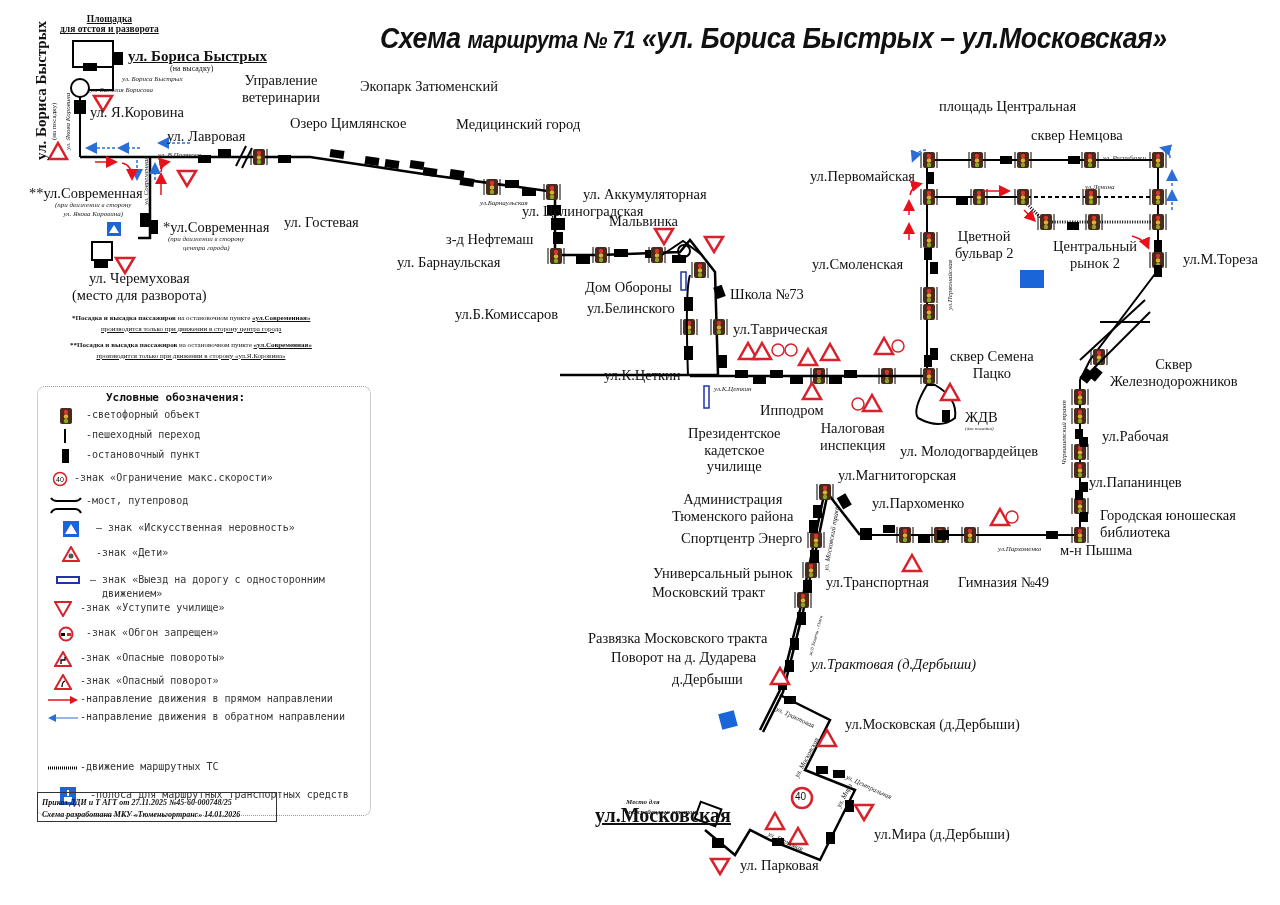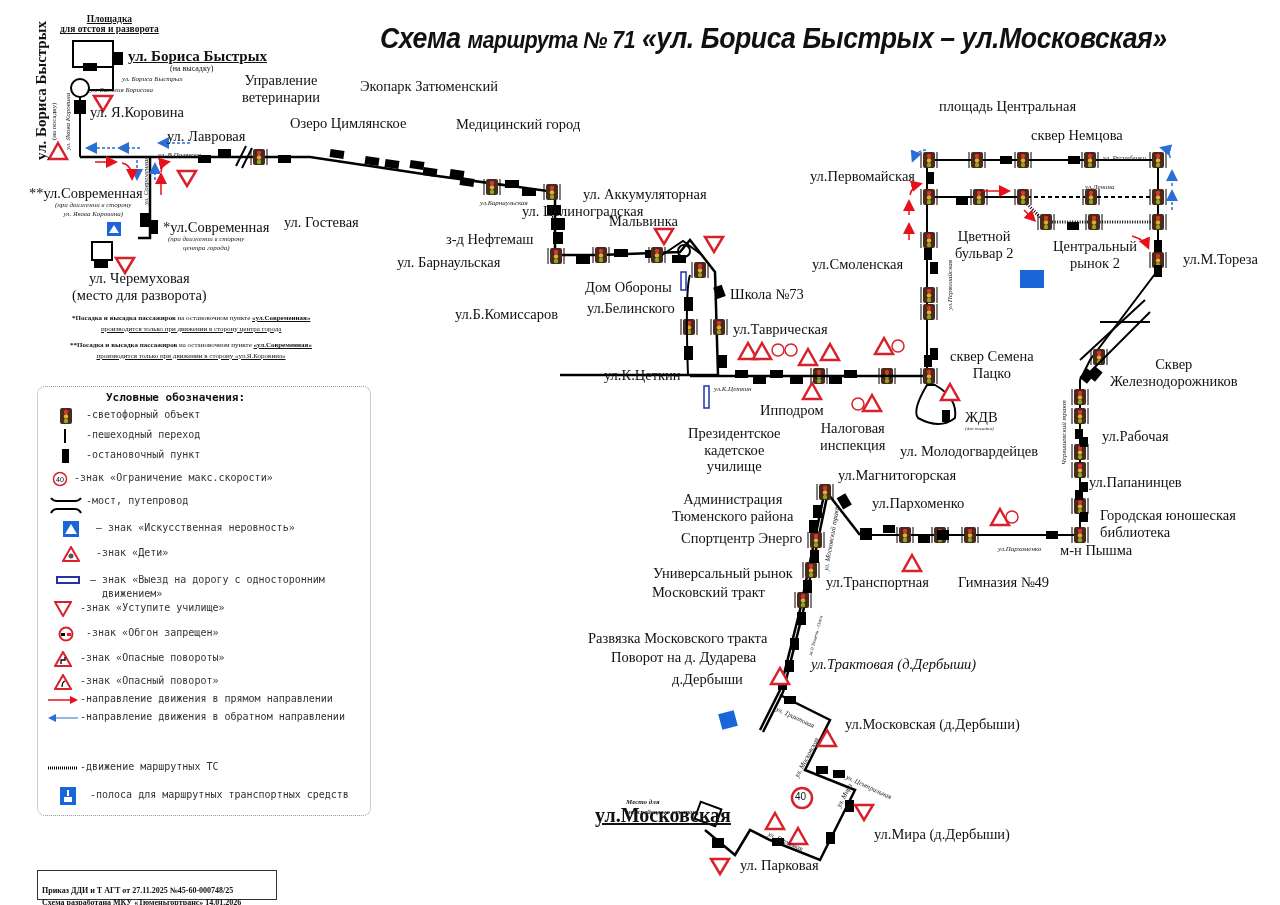--- a/index.html
+++ b/index.html
@@ -11,21 +11,21 @@
   .lbl{position:absolute;font-size:14.5px;white-space:nowrap;line-height:1.15;}
   .lbl.c{text-align:center;}
   .tiny{position:absolute;font-size:7px;font-style:italic;white-space:nowrap;color:#222;}
   .bold-under{font-weight:bold;text-decoration:underline;}
   .note{position:absolute;font-size:7px;text-align:center;line-height:1.5;white-space:nowrap;}
   .note u{text-decoration:underline;}
   .legend{position:absolute;left:37px;top:386px;width:332px;height:428px;border:1px dotted #999;border-radius:8px;font-family:"DejaVu Sans Mono","Liberation Mono",monospace;font-size:10px;color:#333;}
   .legend .lg-title{position:absolute;left:68px;top:4px;font-weight:bold;font-size:11px;color:#111;}
   .lg-row{position:absolute;left:8px;display:flex;align-items:flex-start;white-space:nowrap;}
   .lg-ic{width:40px;display:flex;justify-content:center;align-items:center;height:14px;}
-  .order{position:absolute;left:37px;top:870px;width:240px;height:30px;border:1px solid #333;font-size:8px;font-weight:bold;padding:14px 4px;box-sizing:border-box;line-height:1.5;white-space:nowrap;}
+  .order{position:absolute;left:37px;top:792px;width:240px;height:30px;border:1px solid #333;font-size:8px;font-weight:bold;padding:4px 4px;box-sizing:border-box;line-height:1.5;white-space:nowrap;font-style:italic;}
 </style>
 </head>
 <body>
 
 <div class="abs title">
   <span>Схема</span>
   <span class="small">маршрута № 71</span>
   <span>«ул. Бориса Быстрых – ул.Московская»</span>
 </div>
 

